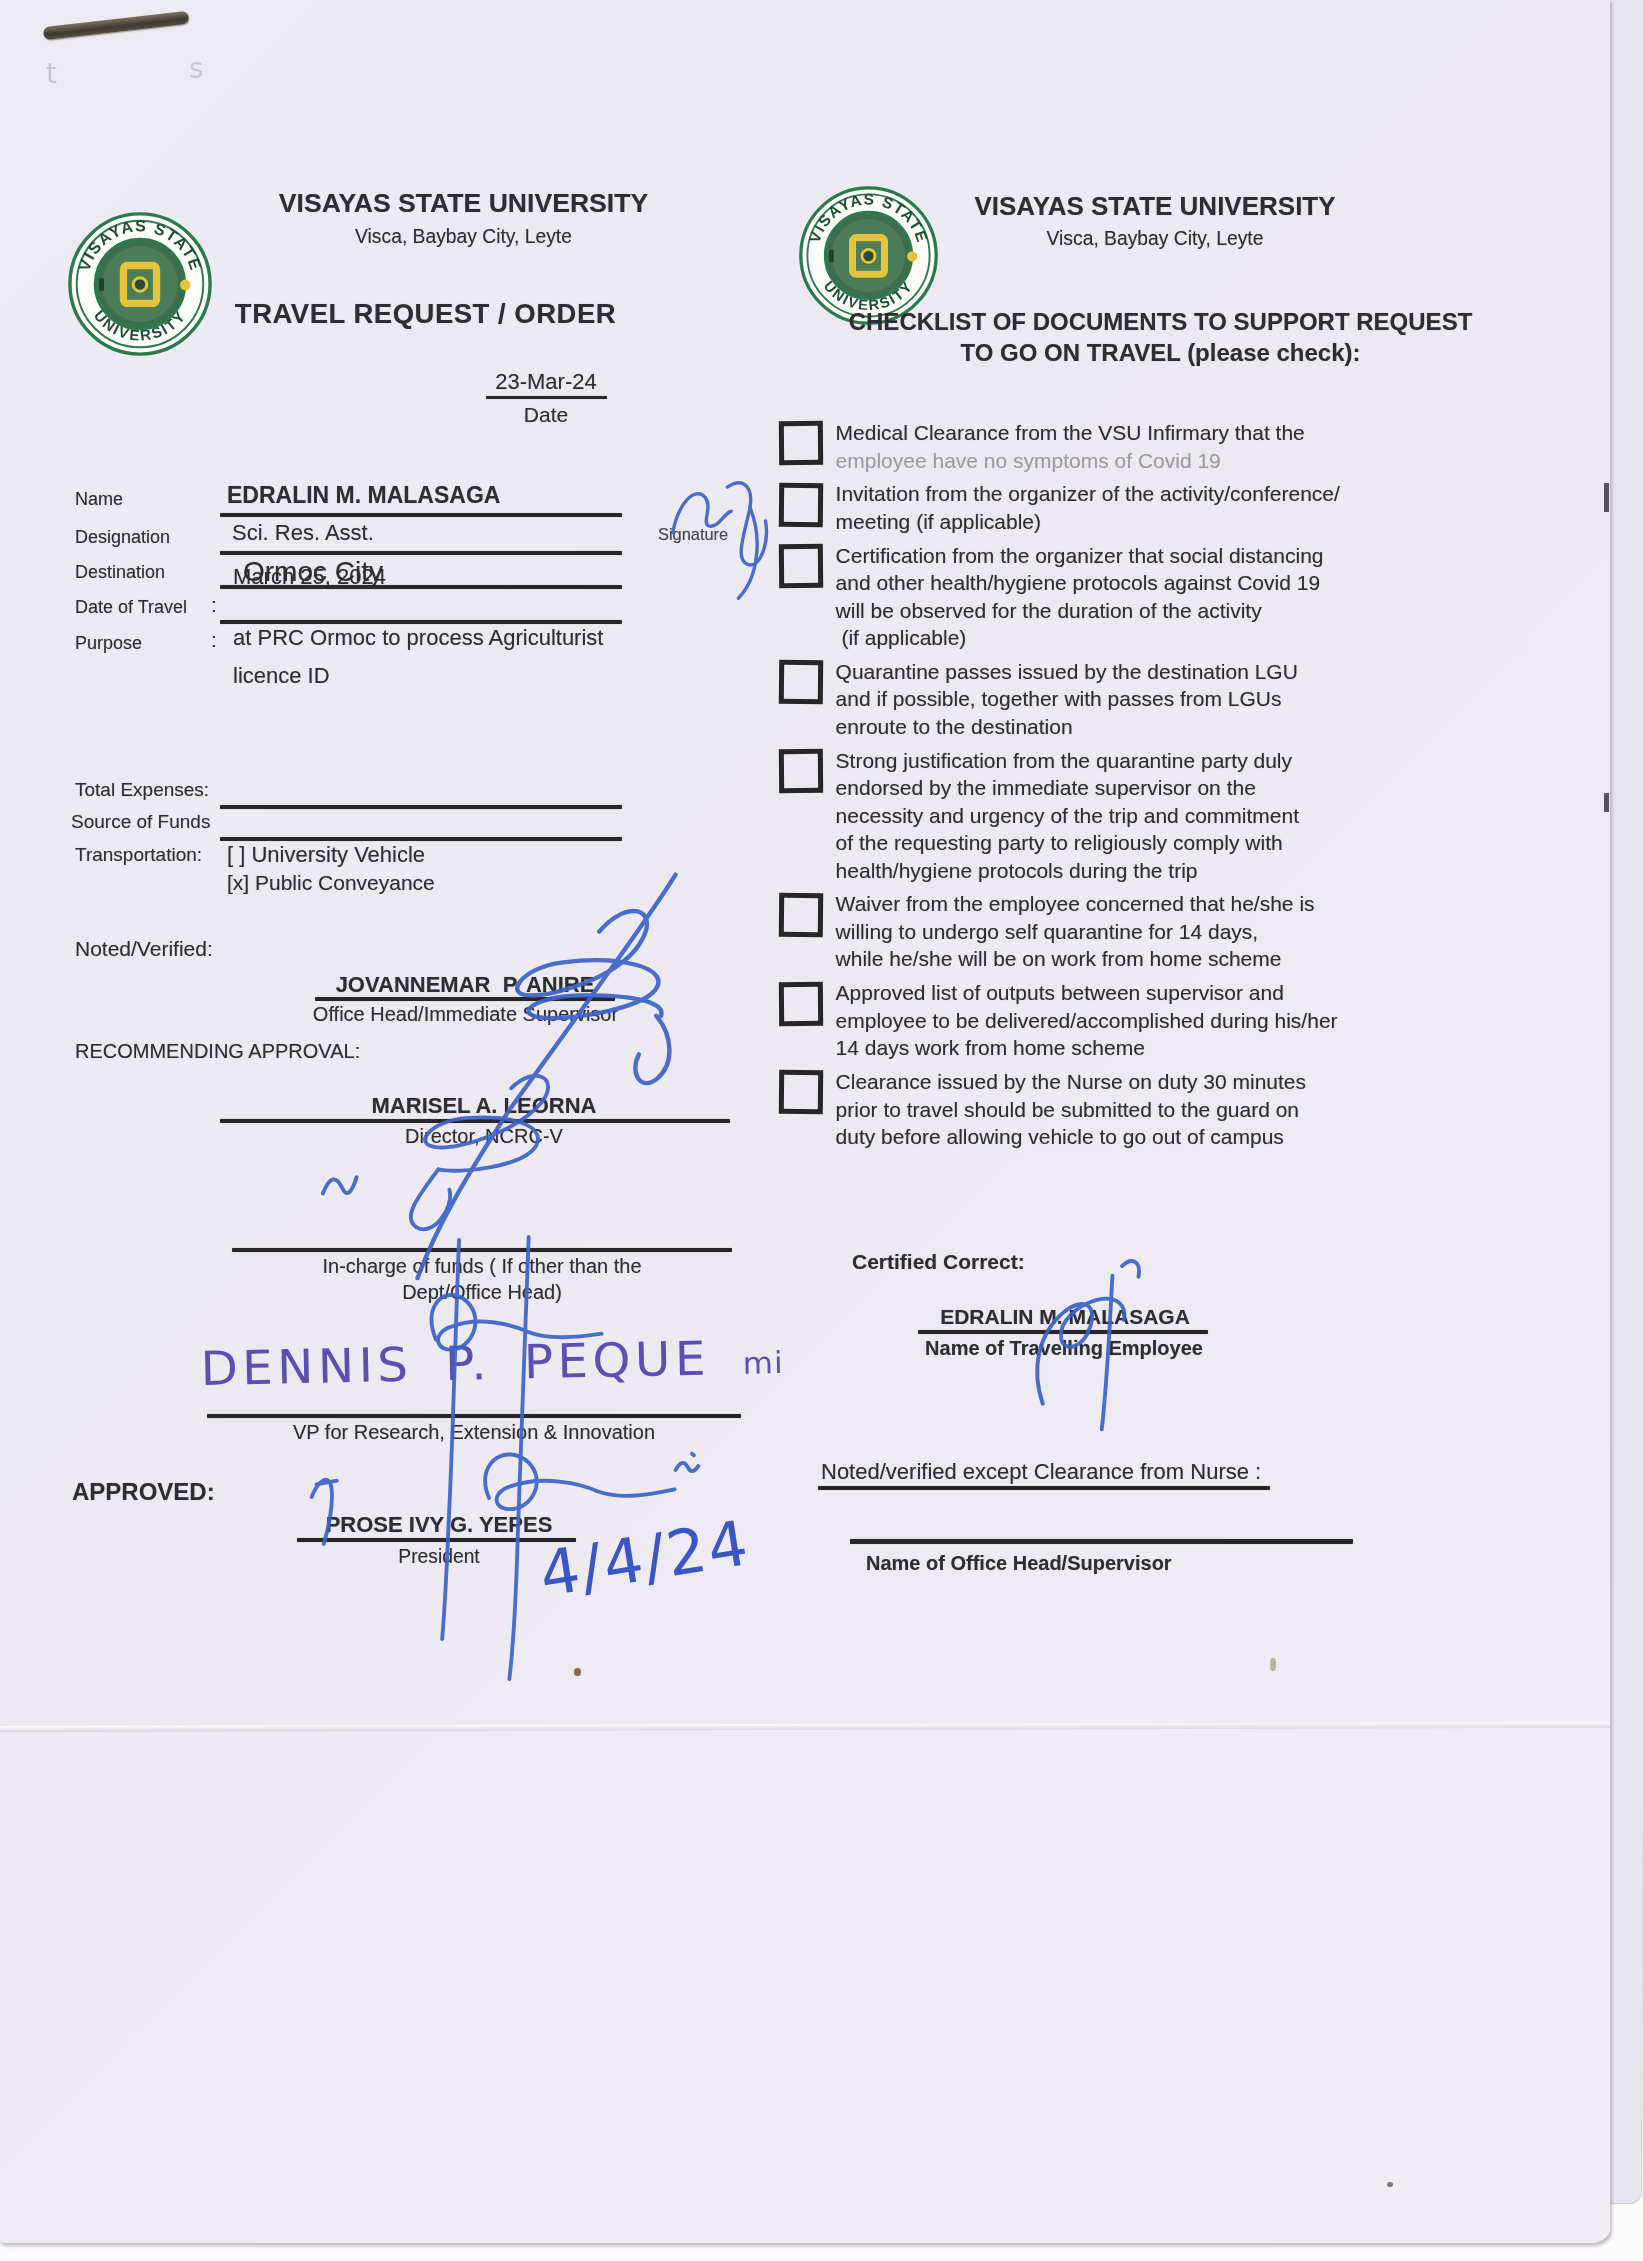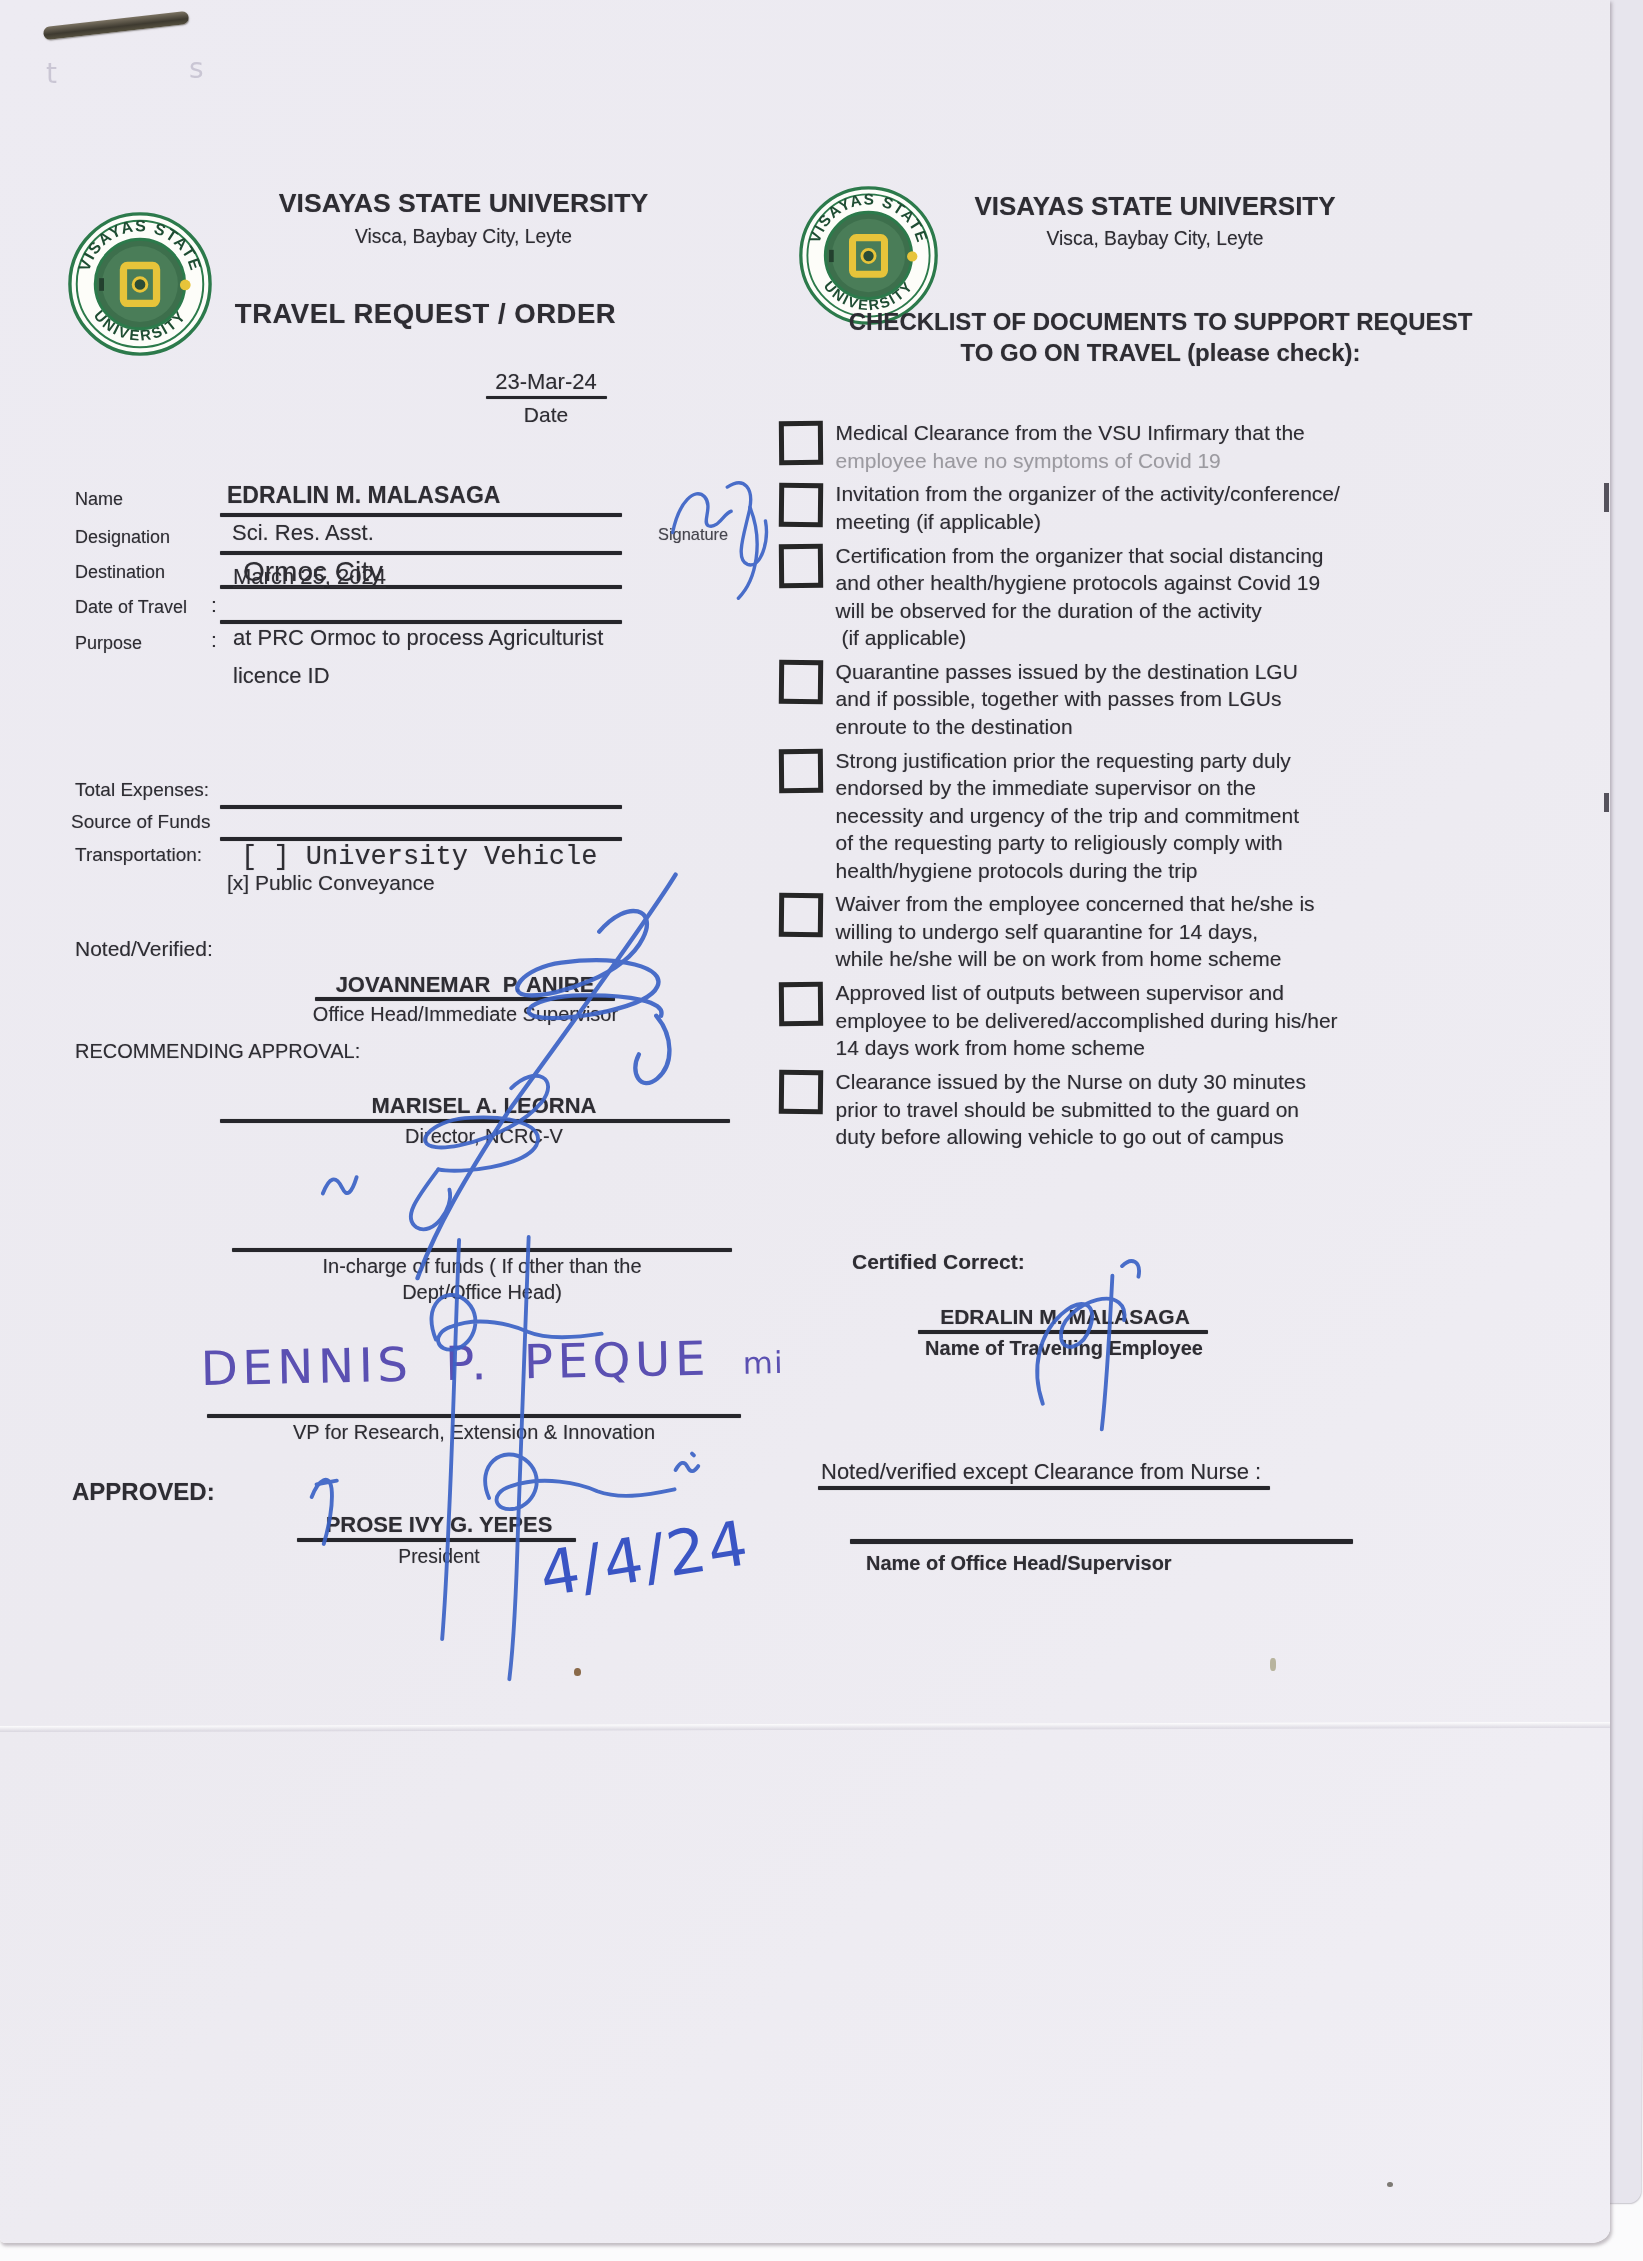--- a/index.html
+++ b/index.html
@@ -124,21 +124,21 @@
   <div class="abs print lbl" style="left:75px;top:633px;">Purpose</div>
   <div class="abs print" style="left:211px;top:628px;font-size:21px;">:</div>
   <div class="abs print" style="left:233px;top:625px;font-size:22px;">at PRC Ormoc to process Agriculturist</div>
   <div class="abs print" style="left:233px;top:663px;font-size:22px;">licence ID</div>
 
   <div class="abs print" style="left:75px;top:779px;font-size:19px;">Total Expenses:</div>
   <div class="uline" style="left:220px;top:805px;width:402px;height:3.9px;"></div>
   <div class="abs print" style="left:71px;top:811px;font-size:19px;">Source of Funds</div>
   <div class="uline" style="left:220px;top:837px;width:402px;height:3.9px;"></div>
   <div class="abs print" style="left:75px;top:844px;font-size:19px;">Transportation:</div>
-  <div class="abs print" style="left:241px;top:842px;font-size:27px;font-family:Liberation Mono, monospace;">[ ] University Vehicle</div>
+  <div class="abs print" style="left:227px;top:842px;font-size:22px;">[ ] University Vehicle</div>
   <div class="abs print" style="left:227px;top:871px;font-size:21px;">[x] Public Conveyance</div>
 
   <div class="abs print" style="left:75px;top:937px;font-size:21px;">Noted/Verified:</div>
   <div class="abs print b center" style="left:309px;top:972px;width:312px;font-size:22px;white-space:pre;">JOVANNEMAR  P. ANIRE</div>
   <div class="uline" style="left:315px;top:997px;width:300px;height:3.9px;"></div>
   <div class="abs print center" style="left:271px;top:1003px;width:389px;font-size:20px;">Office Head/Immediate Supervisor</div>
 
   <div class="abs print" style="left:75px;top:1040px;font-size:20px;">RECOMMENDING APPROVAL:</div>
   <div class="abs print b center" style="left:338px;top:1093px;width:292px;font-size:22px;">MARISEL A. LEORNA</div>
   <div class="uline" style="left:220px;top:1119px;width:510px;height:3.9px;"></div>
@@ -196,21 +196,21 @@
       <div class="check-item">
         <span class="checkbox"></span>
         <div class="check-text"><div>Certification from the organizer that social distancing</div><div>and other health/hygiene protocols against Covid 19</div><div>will be observed for the duration of the activity</div><div> (if applicable)</div></div>
       </div>
       <div class="check-item">
         <span class="checkbox"></span>
         <div class="check-text"><div>Quarantine passes issued by the destination LGU</div><div>and if possible, together with passes from LGUs</div><div>enroute to the destination</div></div>
       </div>
       <div class="check-item">
         <span class="checkbox"></span>
-        <div class="check-text"><div>Strong justification prior the requesting party duly</div><div>endorsed by the immediate supervisor on the</div><div>necessity and urgency of the trip and commitment</div><div>of the requesting party to religiously comply with</div><div>health/hygiene protocols during the trip</div></div>
+        <div class="check-text"><div>Strong justification from the quarantine party duly</div><div>endorsed by the immediate supervisor on the</div><div>necessity and urgency of the trip and commitment</div><div>of the requesting party to religiously comply with</div><div>health/hygiene protocols during the trip</div></div>
       </div>
       <div class="check-item">
         <span class="checkbox"></span>
         <div class="check-text"><div>Waiver from the employee concerned that he/she is</div><div>willing to undergo self quarantine for 14 days,</div><div>while he/she will be on work from home scheme</div></div>
       </div>
       <div class="check-item">
         <span class="checkbox"></span>
         <div class="check-text"><div>Approved list of outputs between supervisor and</div><div>employee to be delivered/accomplished during his/her</div><div>14 days work from home scheme</div></div>
       </div>
       <div class="check-item">

